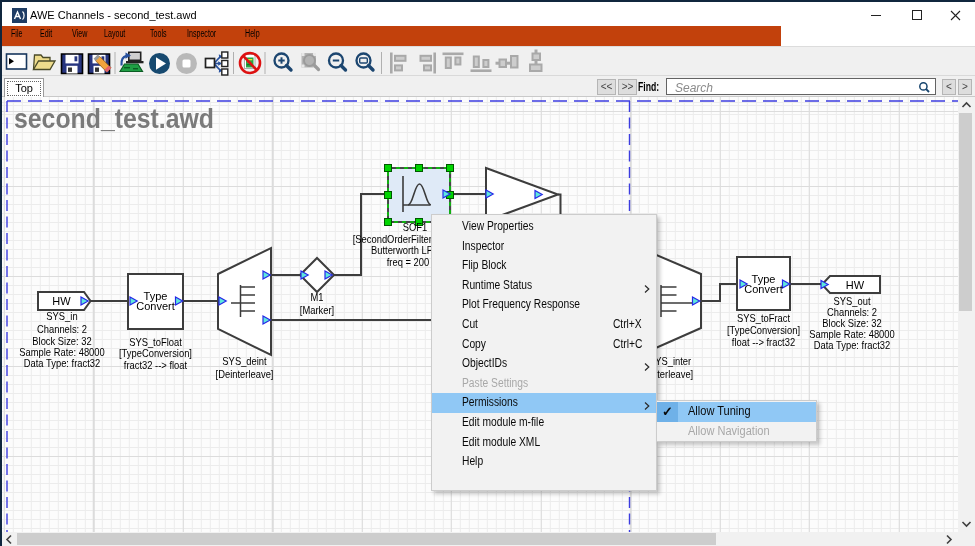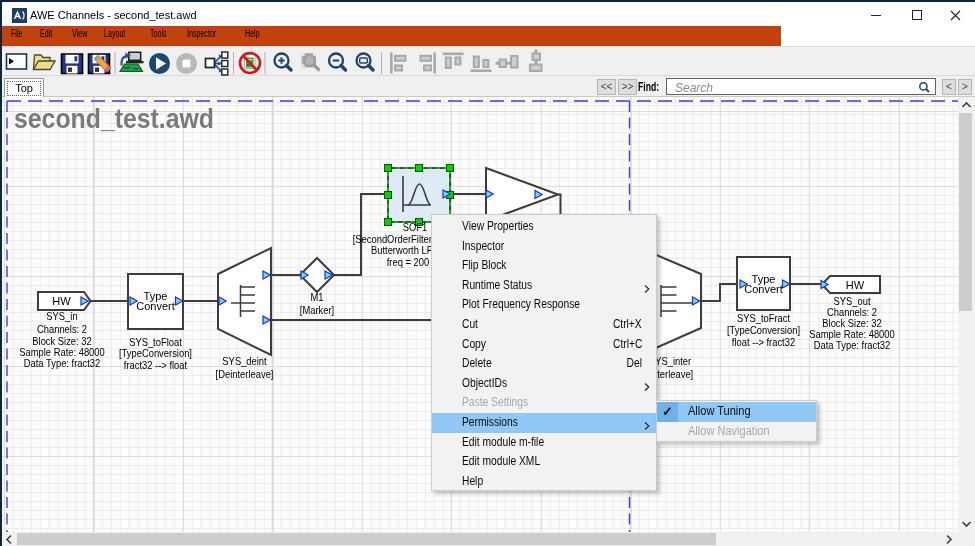--- a/index.html
+++ b/index.html
@@ -390,21 +390,20 @@
   <div id="ctxmenu">
     <div class="mi"><span class="t">View Properties</span></div>
     <div class="mi"><span class="t">Inspector</span></div>
     <div class="mi"><span class="t">Flip Block</span></div>
     <div class="mi"><span class="t">Runtime Status</span><span class="ar"><svg width="6" height="10">
             <path d="M1,1.5 L4.8,5 L1,8.5" stroke="#2a2a2a" fill="none" stroke-width="1.2"></path>
           </svg></span></div>
     <div class="mi"><span class="t">Plot Frequency Response</span></div>
     <div class="mi"><span class="t">Cut</span><span class="sc"><i>Ctrl+X</i></span></div>
     <div class="mi"><span class="t">Copy</span><span class="sc"><i>Ctrl+C</i></span></div>
-    <div class="mi"><span class="t">Delete</span><span class="sc"><i>Del</i></span></div>
     <div class="mi"><span class="t">ObjectIDs</span><span class="ar"><svg width="6" height="10">
             <path d="M1,1.5 L4.8,5 L1,8.5" stroke="#2a2a2a" fill="none" stroke-width="1.2"></path>
           </svg></span></div>
     <div class="mi dis"><span class="t">Paste Settings</span></div>
     <div class="mi hl"><span class="t">Permissions</span><span class="ar"><svg width="6" height="10">
             <path d="M1,1.5 L4.8,5 L1,8.5" stroke="#2a2a2a" fill="none" stroke-width="1.2"></path>
           </svg></span></div>
     <div class="mi"><span class="t">Edit module m-file</span></div>
     <div class="mi"><span class="t">Edit module XML</span></div>
     <div class="mi"><span class="t">Help</span></div>

